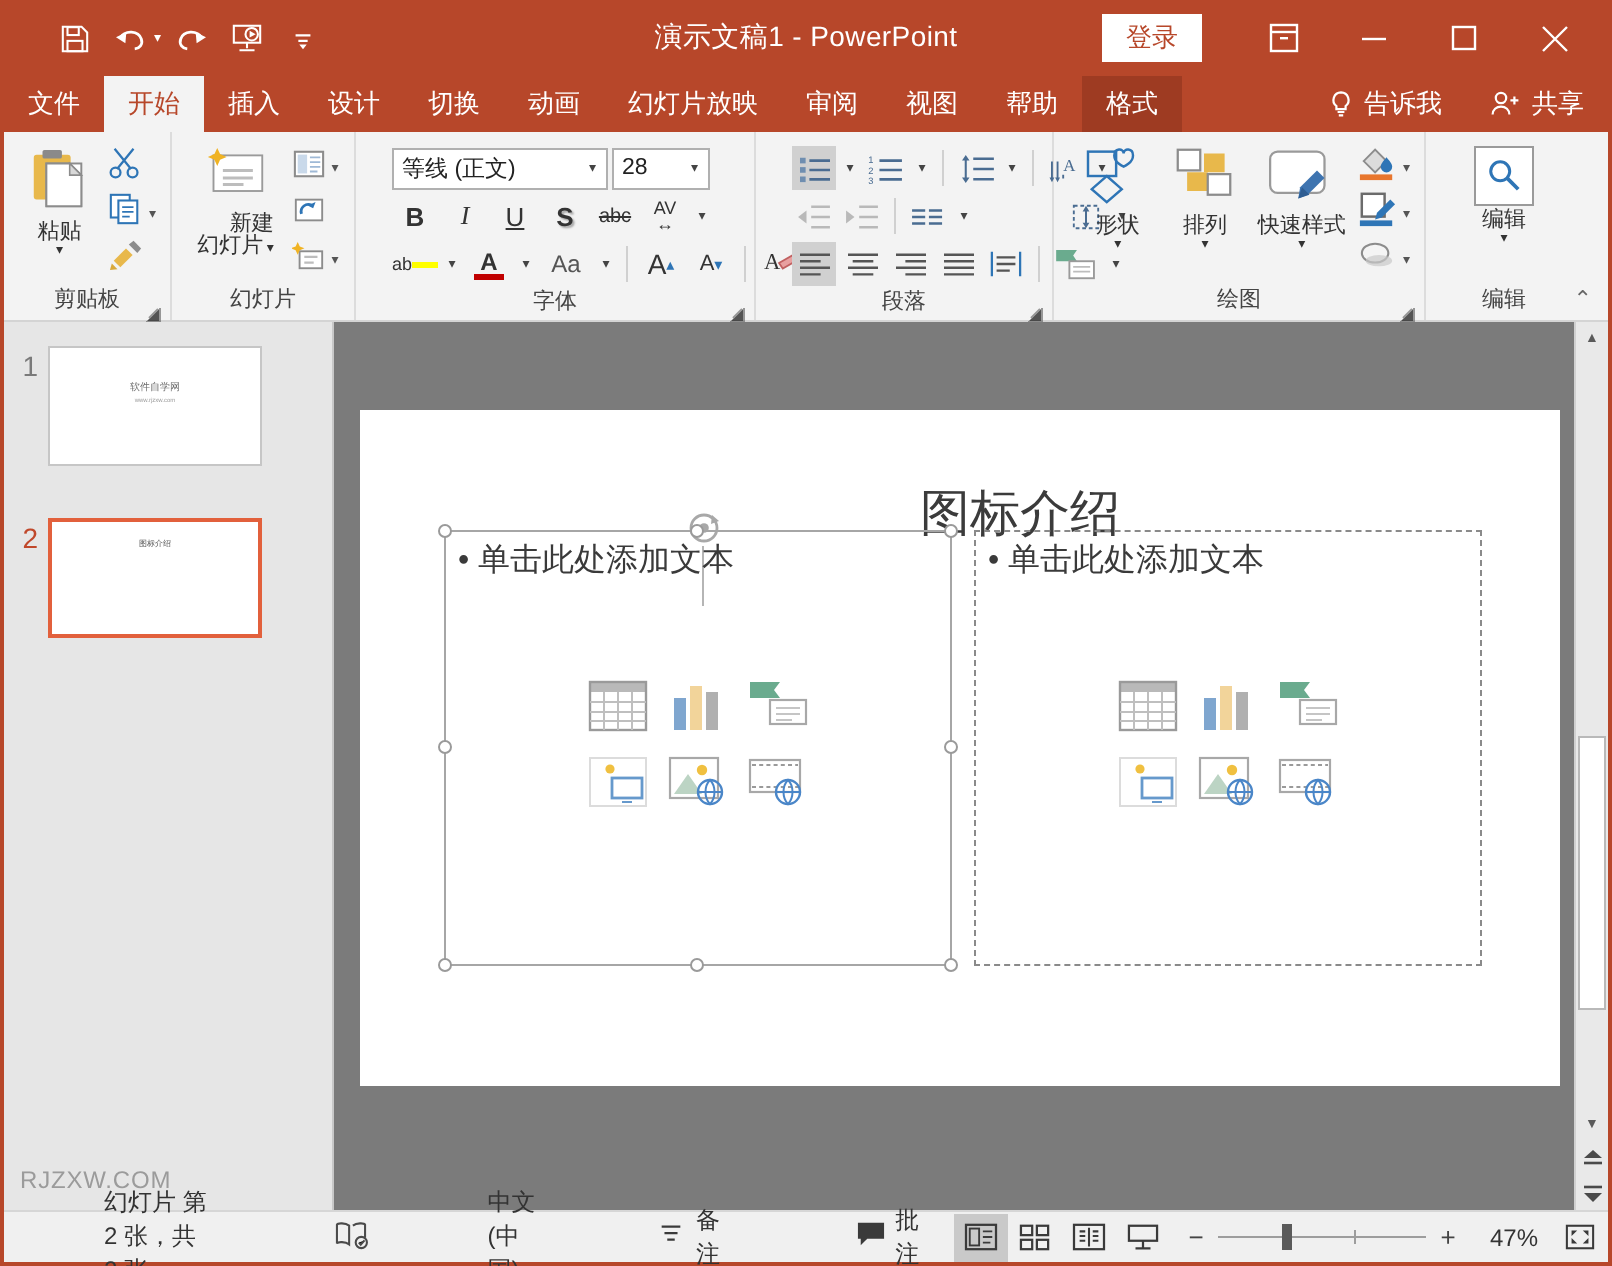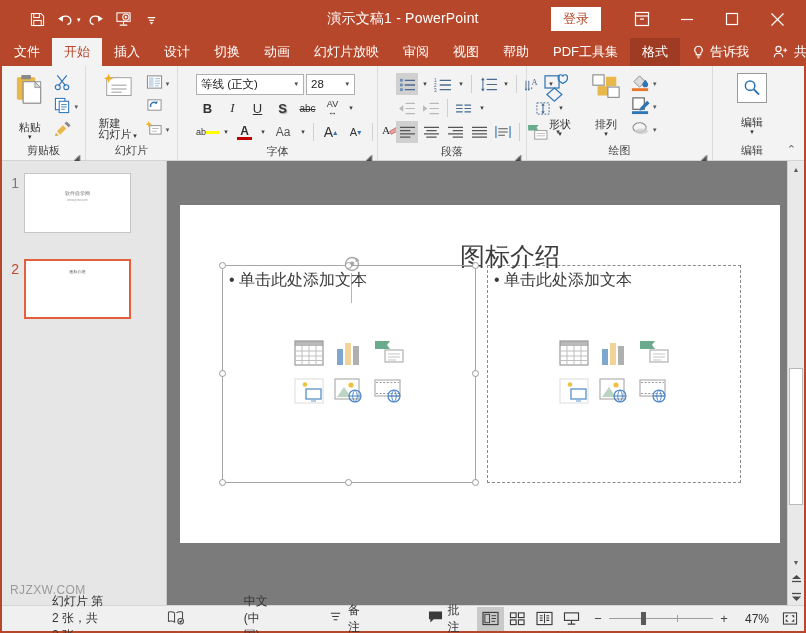--- a/index.html
+++ b/index.html
@@ -54,21 +54,21 @@
   }
   .group { display:flex; flex-direction:column; position:relative; padding:3px 0 0 0;
            border-right:1px solid #dcdcdc; }
   .group-body { flex:1; display:flex; align-items:flex-start; padding:2px 5px 0 5px; }
   .group-label { height:17px; font-size:11px; color:#444; text-align:center; line-height:15px;
                  position:relative; }
   .dialog-launcher { position:absolute; right:4px; bottom:2px; width:9px; height:9px; opacity:.65; }
 
   .bigbtn { display:flex; flex-direction:column; align-items:center; justify-content:flex-start;
             width:46px; padding-top:2px; font-size:11px; color:#333; cursor:default; }
-  .bigbtn .lbl { margin-top:13px; line-height:12px; text-align:left; }
+  .bigbtn .lbl { margin-top:1px; line-height:12px; text-align:right; }
   .bigbtn .caret { font-size:7px; line-height:8px; margin-top:0px; }
   .smallcol { display:flex; flex-direction:column; gap:1px; padding-top:2px; }
   .smallbtn { display:flex; align-items:center; height:22px; padding:0 2px; cursor:default; }
   .smallbtn .caret { font-size:7px; color:#555; margin-left:3px; }
 
   
   .fontgroup-body { flex-direction:column; padding:3px 5px 0 6px; }
   .row { display:flex; align-items:center; gap:2px; height:24px;padding-left:12px; }
   .combo { height:21px; border:1px solid #b0b0b0; background:#fff; display:flex; align-items:center;
            font-size:11.5px; color:#222; padding:0 2px 0 4px; }
@@ -226,21 +226,20 @@
     <div class="tab">文件</div>
     <div class="tab active">开始</div>
     <div class="tab">插入</div>
     <div class="tab">设计</div>
     <div class="tab">切换</div>
     <div class="tab">动画</div>
     <div class="tab">幻灯片放映</div>
     <div class="tab">审阅</div>
     <div class="tab">视图</div>
     <div class="tab">帮助</div>
-    <div class="tab">PDF工具集</div>
     <div class="tab contextual-active">格式</div>
     <div class="tab-right">
       <div class="tab">
         <span class="mini-ico">
           <svg width="13" height="14" viewBox="0 0 13 14">
               <path fill="none" stroke="#fff" stroke-width="1.1" d="M6.5 1.2a3.8 3.8 0 0 0-2.3 6.8v1.6h4.6V8A3.8 3.8 0 0 0 6.5 1.2z"></path>
               <path stroke="#fff" stroke-width="1.1" d="M4.8 11h3.4M5.4 12.7h2.2"></path>
             </svg>
         </span>
         <span>告诉我</span>
@@ -567,20 +566,31 @@
             <svg width="32" height="30" viewBox="0 0 34 32">
                 <rect x="3" y="2" width="12" height="11" fill="#fff" stroke="#8c8c8c" stroke-width="1.2"></rect>
                 <rect x="17" y="4" width="11" height="10" fill="#e8b84b"></rect>
                 <rect x="8" y="14" width="11" height="10" fill="#e8b84b"></rect>
                 <rect x="19" y="15" width="12" height="11" fill="#fff" stroke="#8c8c8c" stroke-width="1.2"></rect>
               </svg>
           </span>
           <span class="lbl">排列</span>
           <span class="caret">▾</span>
         </div>
+        <div class="bigbtn" style="width:56px;">
+          <span>
+            <svg width="34" height="30" viewBox="0 0 36 32">
+                <path fill="#fff" stroke="#9a9a9a" stroke-width="1.2" d="M5 3 h21 a4 4 0 0 1 4 4 v14 a4 4 0 0 1 -4 4 H5 a4 4 0 0 1 -4 -4 V7 a4 4 0 0 1 4 -4z"></path>
+                <path fill="#3e74b0" d="M17 22 L26 13 l4 4 -9 9 -5 2z"></path>
+                <path fill="#2e5d92" d="M16 28 L18 22 L22 26z"></path>
+              </svg>
+          </span>
+          <span class="lbl">快速样式</span>
+          <span class="caret">▾</span>
+        </div>
         <div class="smallcol">
           <div class="smallbtn">
             <span>
               <svg width="19" height="19" viewBox="0 0 20 20">
                   <path fill="#dcdcdc" stroke="#8c8c8c" stroke-width="1" d="M3 9 L9 3 L15 9 L9 15z"></path>
                   <path fill="#2e75b6" d="M15 7 c2 2.5 3 3.5 3 5 a3 3 0 0 1 -6 0 c0-1.5 1-2.5 3-5z"></path>
                   <rect x="1" y="16" width="17" height="3" fill="#e8762d"></rect>
                 </svg>
             </span>
             <span class="caret">▾</span>

